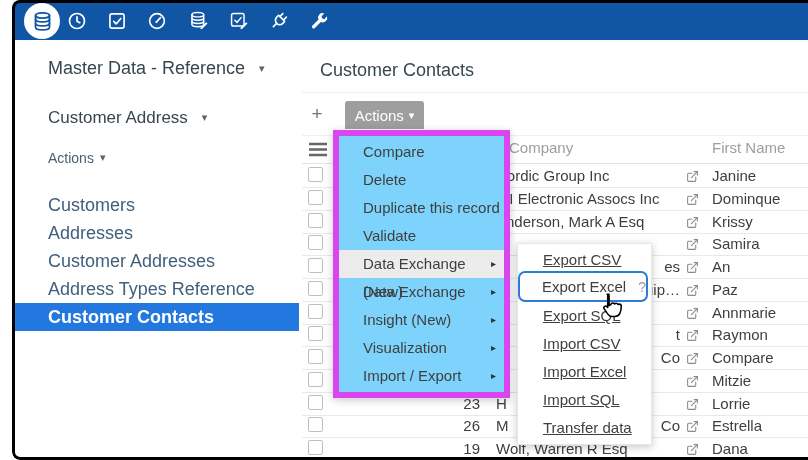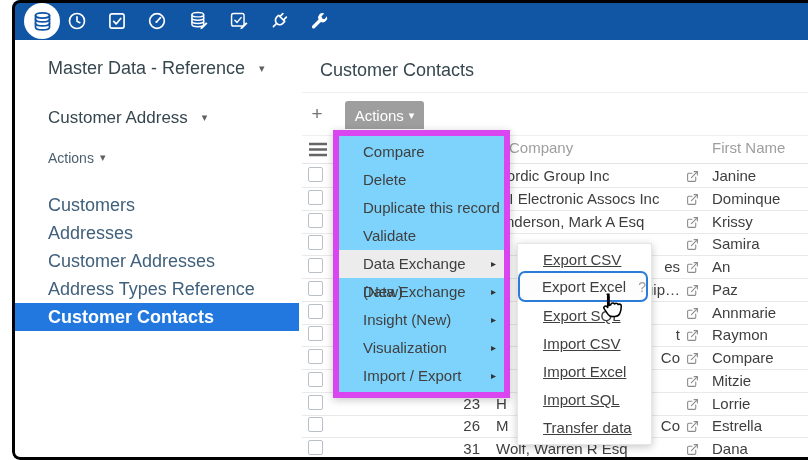--- a/index.html
+++ b/index.html
@@ -303,21 +303,21 @@
         </div>
         <div class="lnk"><svg viewBox="0 0 24 24" width="13" height="13">
             <path d="M18 13v6a2 2 0 0 1-2 2H5a2 2 0 0 1-2-2V8a2 2 0 0 1 2-2h6" fill="none" stroke="currentColor" stroke-width="2" stroke-linecap="round" stroke-linejoin="round"></path>
             <path d="M15 3h6v6" fill="none" stroke="currentColor" stroke-width="2" stroke-linecap="round" stroke-linejoin="round"></path>
             <path d="M10 14L21 3" fill="none" stroke="currentColor" stroke-width="2" stroke-linecap="round" stroke-linejoin="round"></path>
           </svg></div>
         <div class="cell-first">Estrella</div>
       </div>
       <div class="trow" style="top: 273px;">
         <div class="cb"></div>
-        <div class="cell-id">31</div>
+        <div class="cell-id">19</div>
         <div class="cell-company">
           <span class="cl">Wolf, Warren R Esq</span>
           <span class="cr"></span>
         </div>
         <div class="lnk"><svg viewBox="0 0 24 24" width="13" height="13">
             <path d="M18 13v6a2 2 0 0 1-2 2H5a2 2 0 0 1-2-2V8a2 2 0 0 1 2-2h6" fill="none" stroke="currentColor" stroke-width="2" stroke-linecap="round" stroke-linejoin="round"></path>
             <path d="M15 3h6v6" fill="none" stroke="currentColor" stroke-width="2" stroke-linecap="round" stroke-linejoin="round"></path>
             <path d="M10 14L21 3" fill="none" stroke="currentColor" stroke-width="2" stroke-linecap="round" stroke-linejoin="round"></path>
           </svg></div>
         <div class="cell-first">Dana</div>

